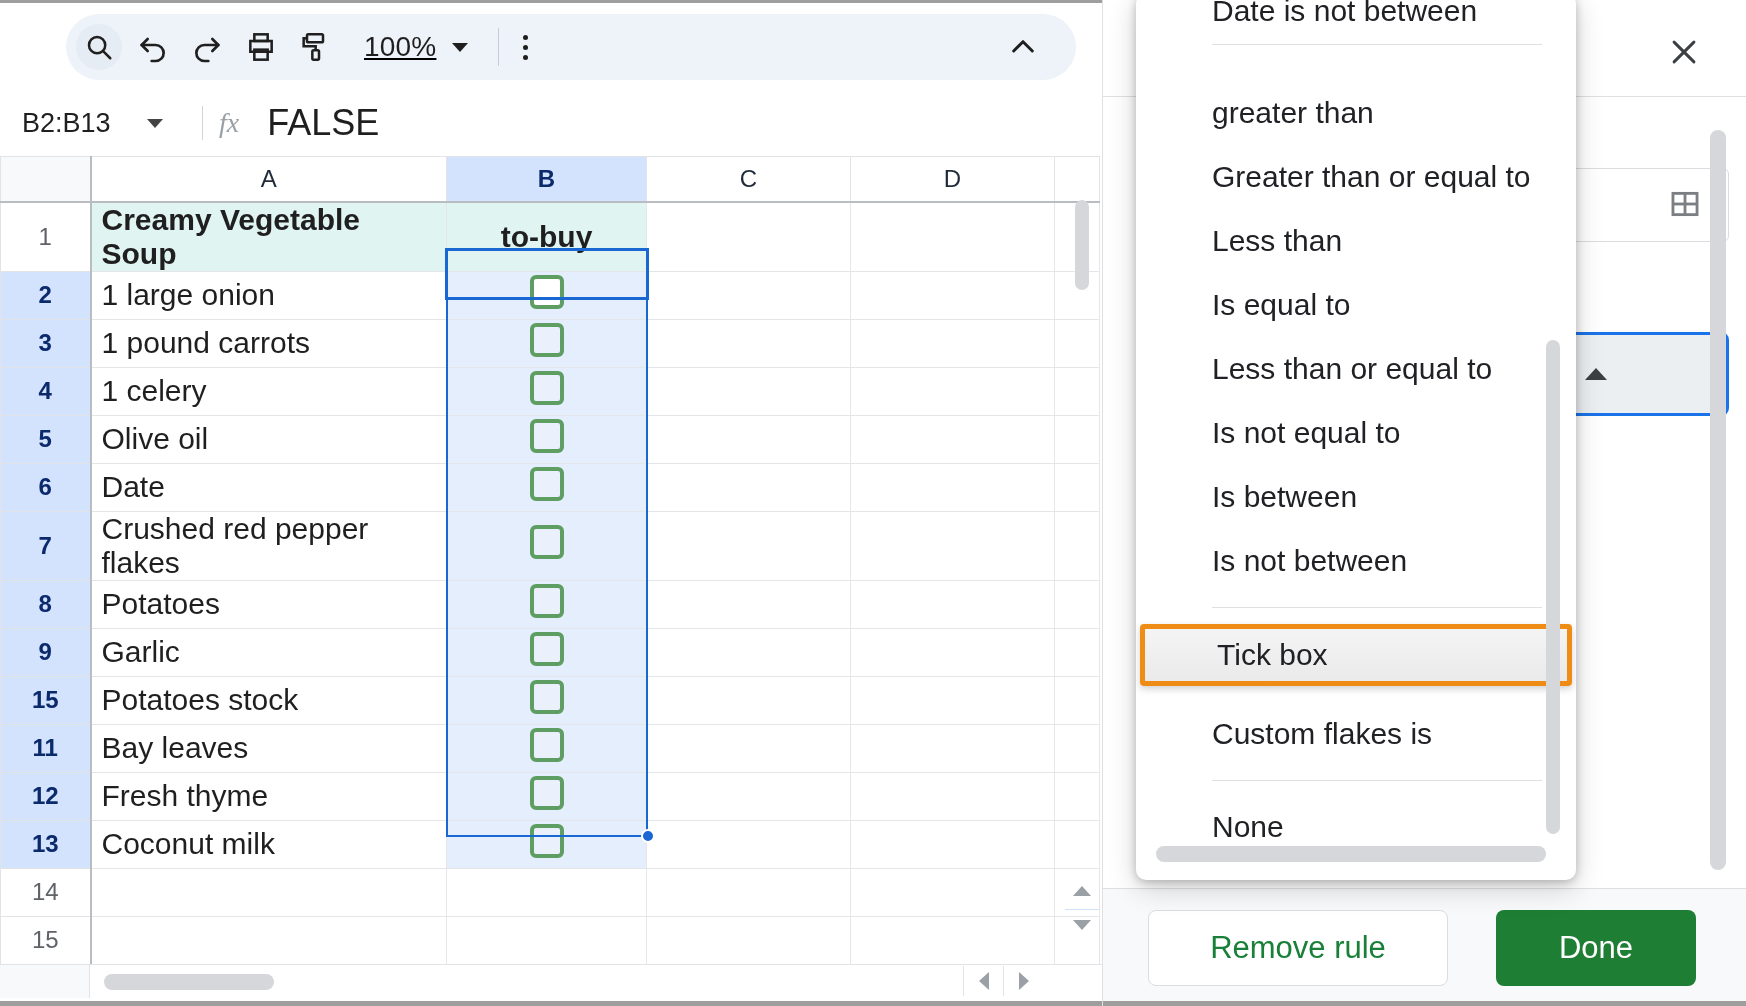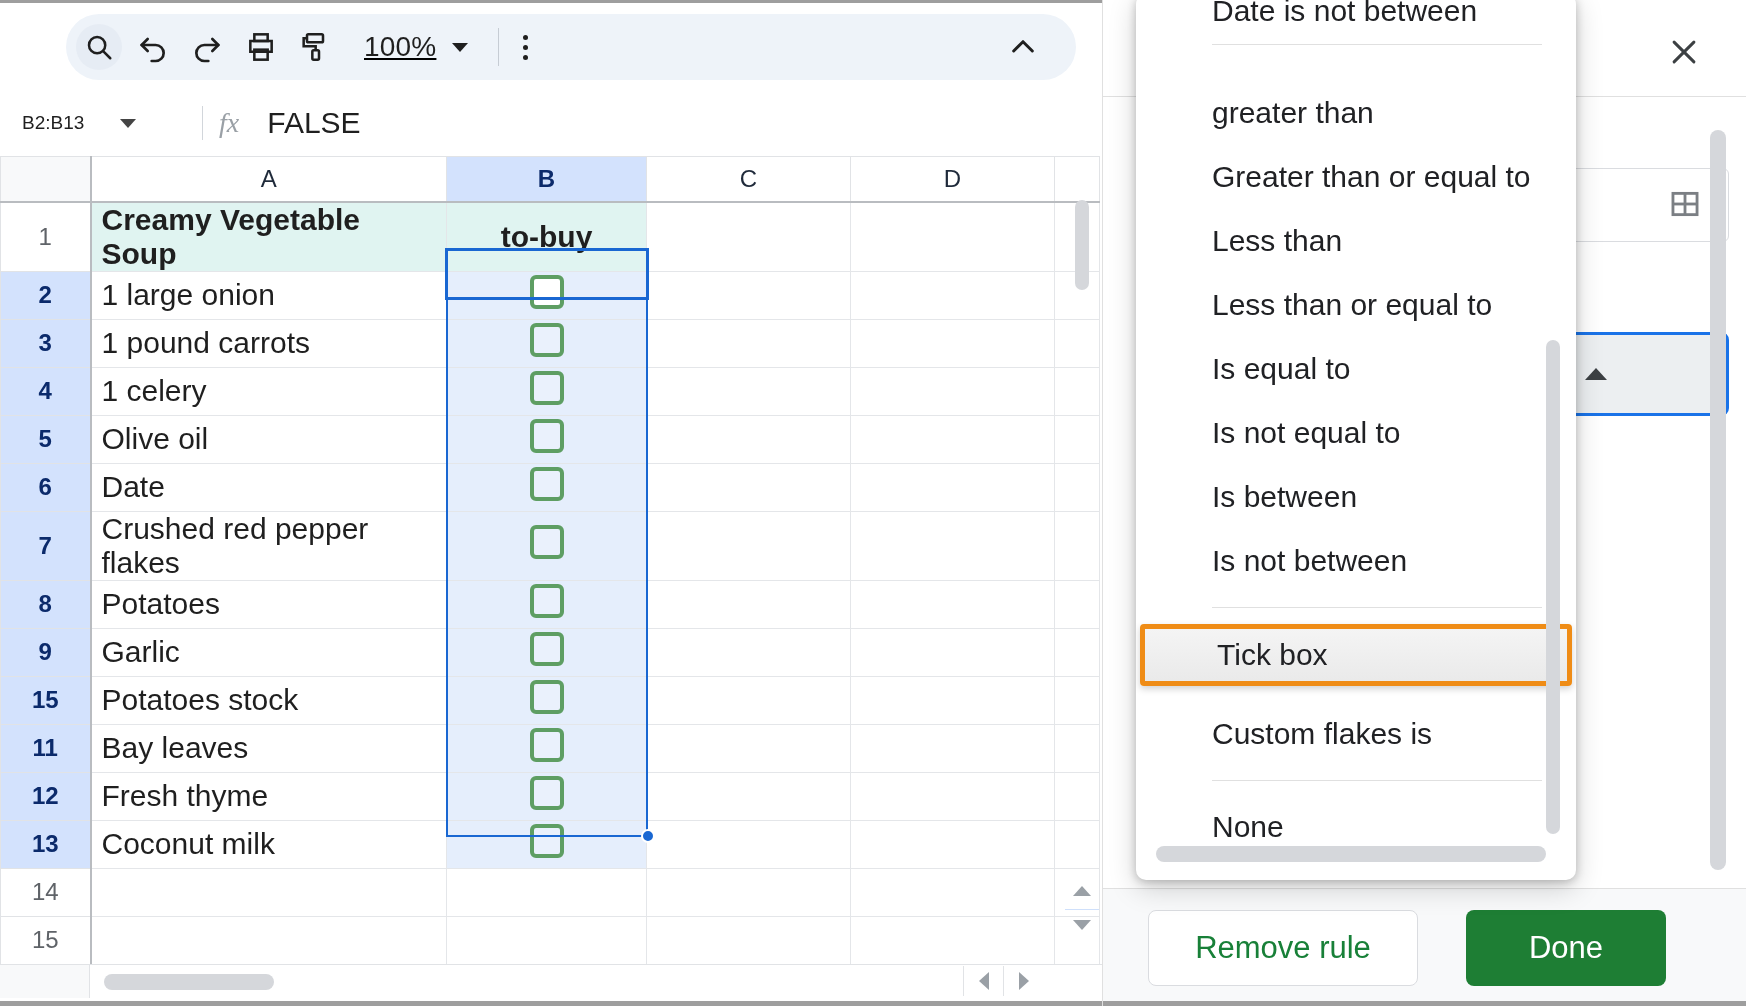--- a/index.html
+++ b/index.html
@@ -43,26 +43,26 @@
   .tb-div { width:1px; height:38px; background:#c6ccd4; margin-left:30px; }
   .tb-kebab { margin-left: 24px; display:flex; flex-direction:column; gap:5px; align-items:center; }
   .tb-kebab i { width:5px;height:5px;border-radius:50%;background:#1f1f1f;display:block; }
   .tb-collapse { position:absolute; right: 30px; top: 10px; width:46px;height:46px;
      display:flex;align-items:center;justify-content:center; }
 
   
   .fbar { position:absolute; left:0; top: 92px; width:1103px; height:62px; background:#fff;
           display:flex; align-items:center; }
   .namebox { width:196px; display:flex; align-items:center; padding-left: 22px; }
-  .namebox .txt { font-size: 19px; color:#1f1f1f; }
+  .namebox .txt { font-size: 27px; color:#1f1f1f; }
   .namebox .ncaret { margin-left: 36px; width:0;height:0;
      border-left:8px solid transparent;border-right:8px solid transparent;border-top:9px solid #444; }
   .fb-div { width:1px;height:34px;background:#d2d6db; margin:0 16px 0 6px; }
   .fx { font-size:28px; font-style:italic; color:#9aa0a6; font-family:"Liberation Serif", serif; }
-  .finput { margin-left: 28px; font-size:30px; color:#1f1f1f; }
+  .finput { margin-left: 28px; font-size:36px; color:#1f1f1f; }
 
   
   .grid-wrap { position:absolute; left:0; top:156px; width:1103px; height: 818px; overflow:hidden; }
   table.grid { border-collapse: collapse; table-layout: fixed; }
   .colhdr td {
     height:45px; background:#ffffff; border:1px solid #e1e3e6;
     border-bottom:2px solid #b9bcc0;
     text-align:center; font-size:24px; color:#1f2a3a;
   }
   .colhdr td.sel { background:#d3e2fd; color:#0b2a6b; font-weight:700; }
@@ -145,21 +145,21 @@
   .dlg-scroll-track { position:absolute; right:20px; top:118px; width:16px; height:760px; }
   .dlg-scroll-thumb { position:absolute; right:20px; top:130px; width:16px; height:740px;
                       background:#d5d7db; border-radius:8px; }
 
   .dlg-footer {
     position:absolute; left:0; bottom:0; width:643px; height:118px;
     background:#f8f9fa; border-top:1px solid #e0e0e0;
     display:flex; align-items:center;
   }
   .btn-remove {
-    margin-left:45px; width:270px; height:76px;
+    margin-left:45px; width:300px; height:76px;
     border:1px solid #dadce0; border-radius:8px; background:#fff;
     color:#188038; font-size:31px; display:flex;align-items:center;justify-content:center;
   }
   .btn-done {
     margin-left:48px; width:200px; height:76px;
     background:#1e7e34; border-radius:8px;
     color:#ffffff; font-size:31px; display:flex;align-items:center;justify-content:center;
   }
   .footer-line { position:absolute; left:0; bottom:0; width:643px; height:5px; background:#9e9e9e; }
 
@@ -471,22 +471,22 @@
     </div>
   </div>
 
   <div class="menu">
     <div class="menu-item partial">Date is not between</div>
     <div class="menu-sep"></div>
     <div class="gap-sm"></div>
     <div class="menu-item">greater than</div>
     <div class="menu-item">Greater than or equal to</div>
     <div class="menu-item">Less than</div>
+    <div class="menu-item">Is equal to</div>
     <div class="menu-item">Less than or equal to</div>
-    <div class="menu-item">Is equal to</div>
     <div class="menu-item">Is not equal to</div>
     <div class="menu-item">Is between</div>
     <div class="menu-item">Is not between</div>
     <div class="menu-sep tight"></div>
     <div class="menu-item highlight">Tick box</div>
     <div class="menu-item">Custom flakes is</div>
     <div class="menu-sep tight"></div>
     <div class="menu-item">None</div>
 
     <div class="menu-vthumb"></div>

